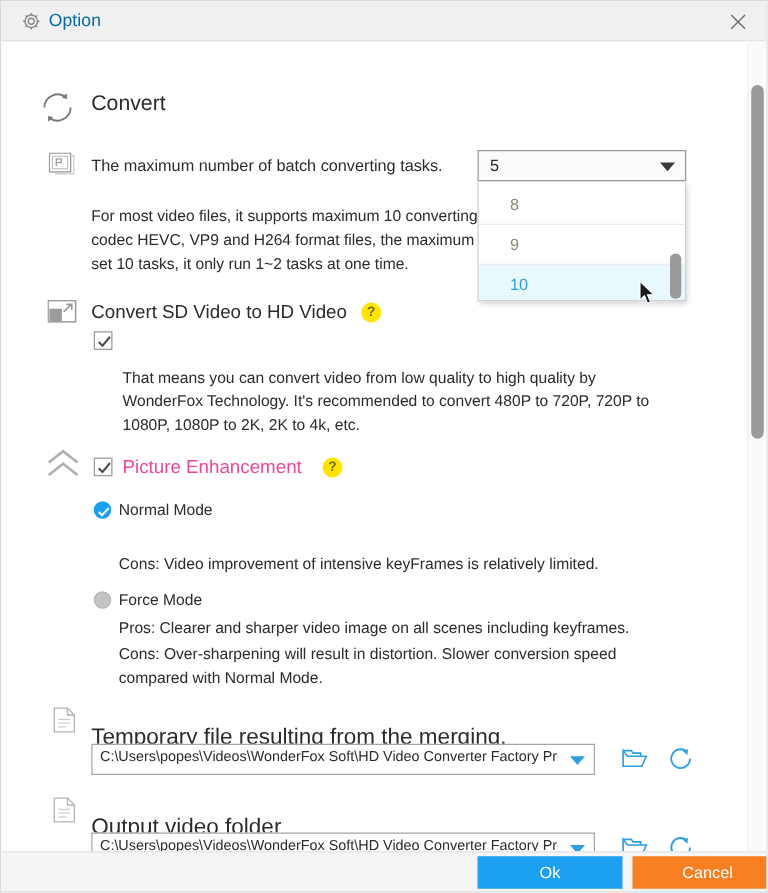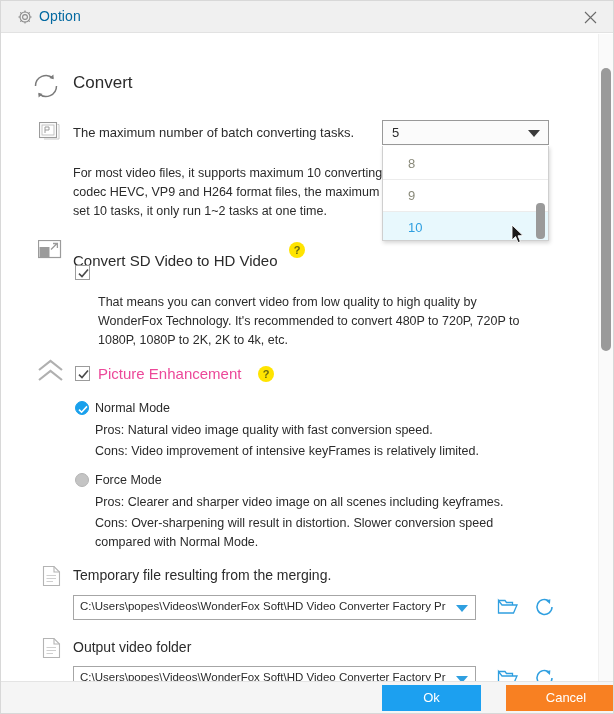--- a/index.html
+++ b/index.html
@@ -208,21 +208,20 @@
     position: absolute;
     left: 37px; top: 239px;
     width: 25px; height: 21px;
   }
   .sdhd-title {
     position: absolute;
     left: 72px; top: 240px;
     font-size: 15px;
     color: #2b2b2b;
     white-space: nowrap;
-    margin-top: 11px;
   }
   .help-badge {
     position: absolute;
     width: 16px; height: 16px;
     border-radius: 50%;
     background: #ffe400;
     color: #6b6b10;
     font-size: 11px;
     font-weight: bold;
     text-align: center;
@@ -320,23 +319,24 @@
   .file-icon {
     position: absolute;
     width: 22px; height: 22px;
   }
   #file-icon-temp { left: 40px; top: 564px; }
   #file-icon-out  { left: 40px; top: 636px; }
 
   .path-title {
     position: absolute;
     left: 72px;
-    font-size: 14px;
-    color: #2b2b2b;
-    white-space: nowrap;
+    font-size: 18px;
+    color: #2b2b2b;
+    white-space: nowrap;
+    margin-top: 12px;
   }
   #title-temp { top: 566px; }
   #title-out  { top: 638px; }
 
   .path-box {
     position: absolute;
     left: 72px;
     width: 403px;
     height: 25px;
     border: 1px solid #a6a6a6;
@@ -390,21 +390,21 @@
     top: 3px;
     height: 26px;
     line-height: 26px;
     text-align: center;
     font-size: 13px;
     color: #ffffff;
     cursor: pointer;
   }
   #btn-ok {
     left: 381px;
-    width: 99px;
+    width: 116px;
     background: #1ca0f0;
   }
   #btn-cancel {
     left: 505px;
     width: 120px;
     background: #f88022;
   }
 </style>
 </head>
 <body>
@@ -504,21 +504,20 @@
   </span>
   <span class="pe-title">Picture Enhancement</span>
   <span class="help-badge" id="help-pe">?</span>
 
   <span class="radio on" id="rb-normal">
     <svg width="10" height="9" viewBox="0 0 10 9">
       <path d="M1 4.6 L3.6 7.2 L9 1.4" fill="none" stroke="#ffffff" stroke-width="1.6"></path>
     </svg>
   </span>
   <span class="mode-label" id="lbl-normal">Normal Mode</span>
-  <span class="mode-line" id="normal-pros">Pros: Natural video image quality with fast conversion speed.</span>
   <span class="mode-line" id="normal-cons">Cons: Video improvement of intensive keyFrames is relatively limited.</span>
 
   <span class="radio off" id="rb-force"></span>
   <span class="mode-label" id="lbl-force">Force Mode</span>
   <span class="mode-line" id="force-pros">Pros: Clearer and sharper video image on all scenes including keyframes.</span>
   <span class="mode-line" id="force-cons">Cons: Over-sharpening will result in distortion. Slower conversion speed compared  with Normal Mode.</span>
 
   <span class="file-icon" id="file-icon-temp">
     <svg width="22" height="22" viewBox="0 0 22 22">
       <path d="M2.5 1.5 L13 1.5 L18.5 7 L18.5 20.5 L2.5 20.5 Z" fill="#ffffff" stroke="#b4b4b4" stroke-width="1.1"></path>

